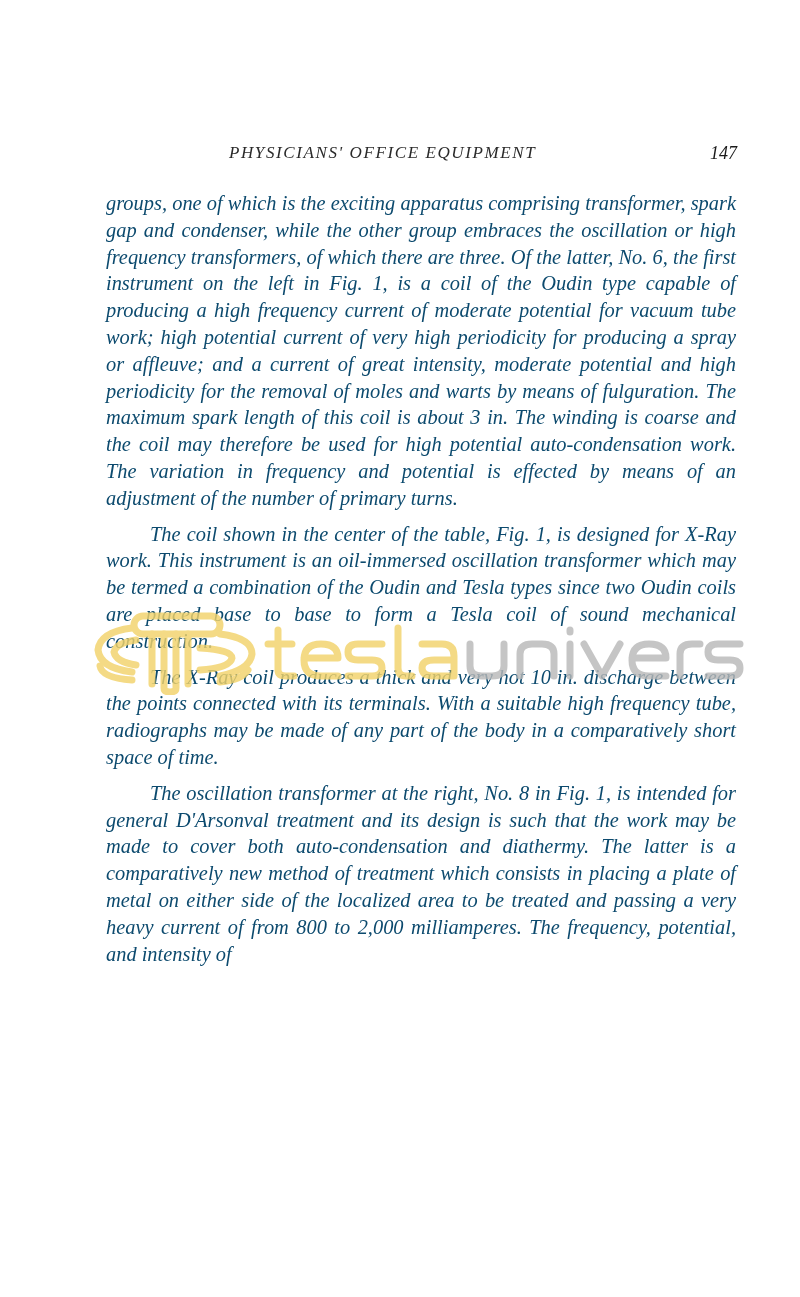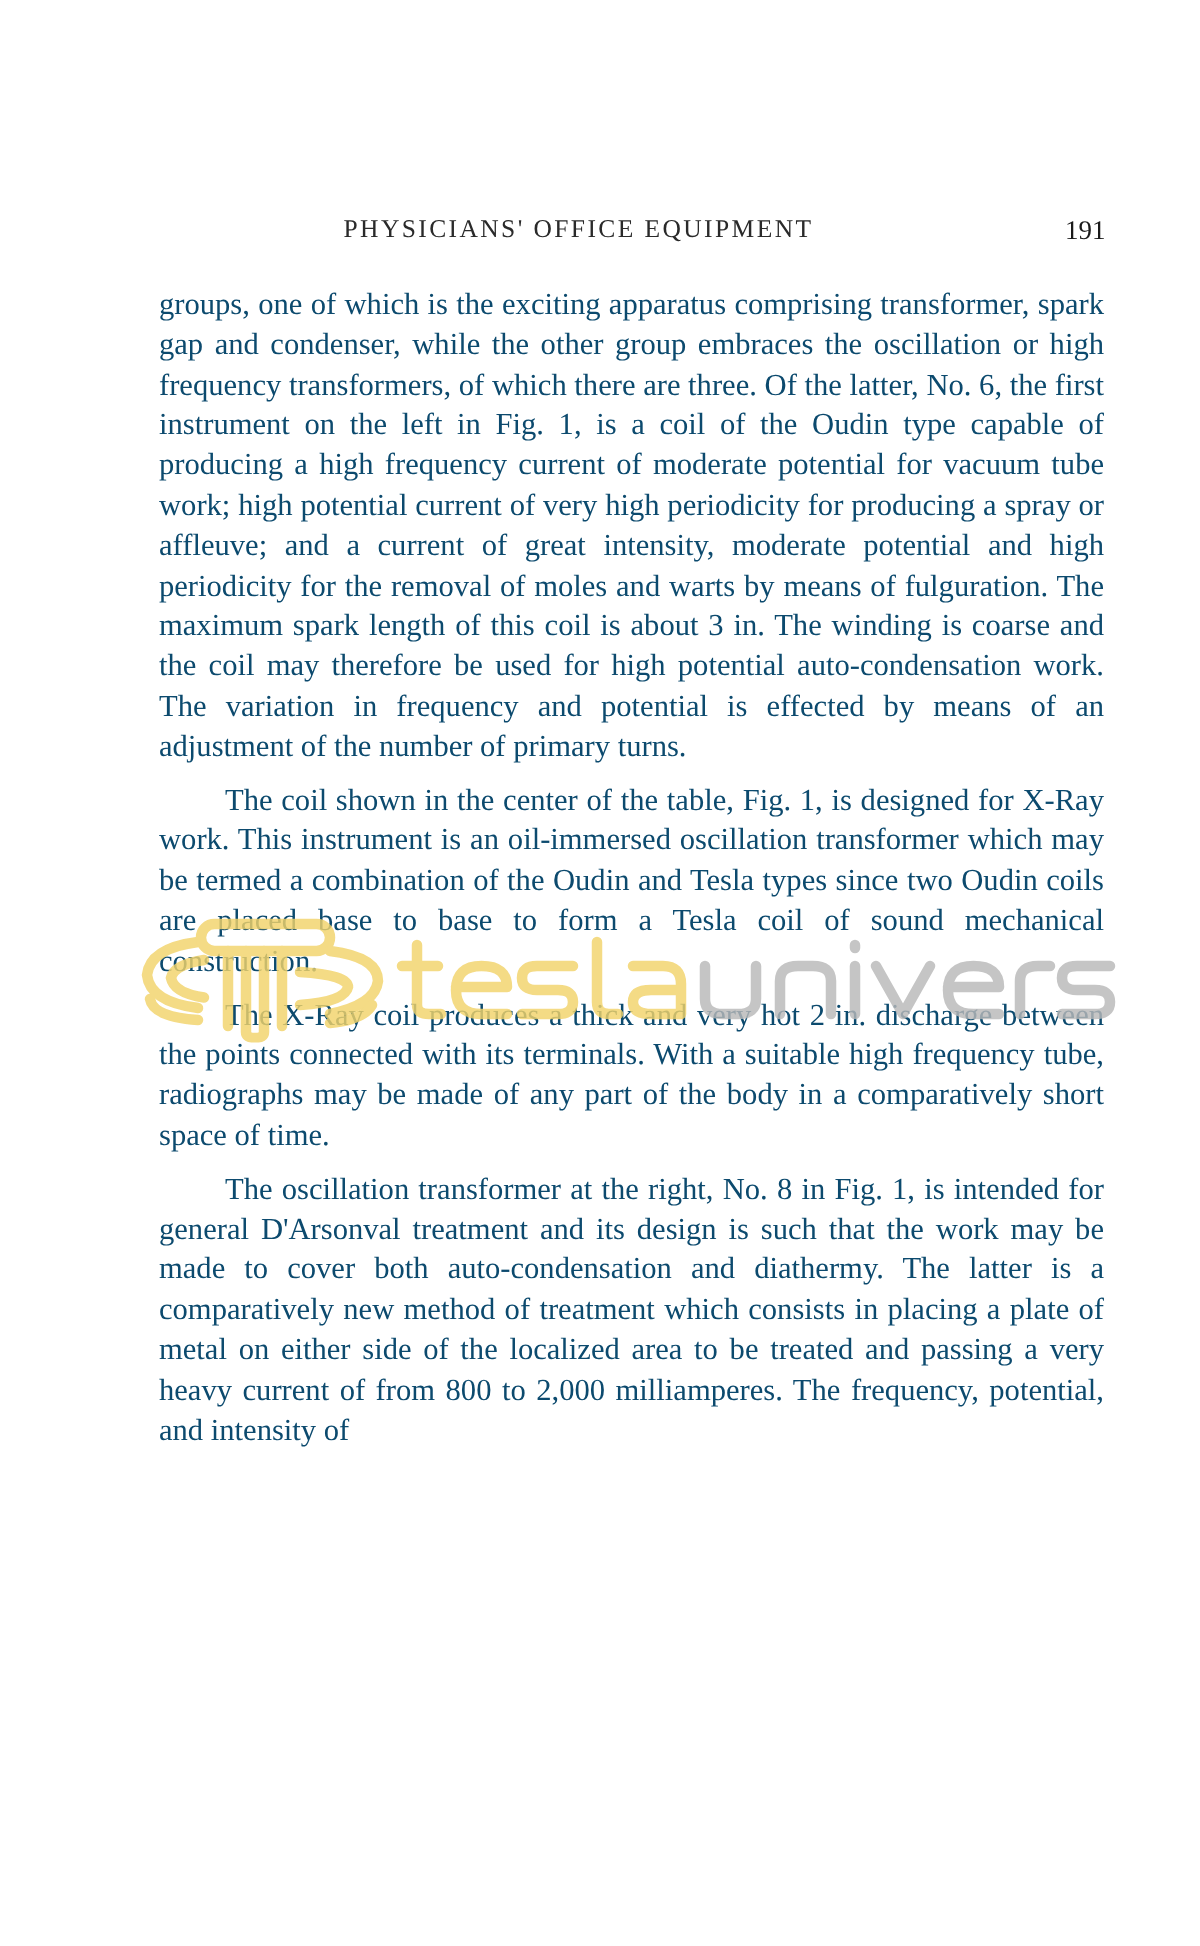--- a/index.html
+++ b/index.html
@@ -11,21 +11,21 @@
       width: 800px;
       height: 1297px;
       position: relative;
       overflow: hidden;
       font-family: "Liberation Serif", "DejaVu Serif", serif;
       color: #222222;
     }
     .page {
       position: absolute;
       left: 0; top: 0;
-      width: 800px; height: 1297px;
+      width: 800px; height: 1297px; font-style: italic;
     }
     .running-head {
       position: absolute;
       top: 143px;
       left: 108px;
       width: 632px;
       height: 24px;
     }
     .running-head .title {
       position: absolute;
@@ -71,27 +71,27 @@
     }
     .watermark svg { width: 100%; height: 100%; }
   </style>
 </head>
 <body>
 
 <div class="page">
 
   <div class="running-head">
     <span class="title">PHYSICIANS' OFFICE EQUIPMENT</span>
-    <span class="folio">191</span>
+    <span class="folio">147</span>
   </div>
 
   <div class="body-text">
     <p class="para">groups, one of which is the exciting apparatus comprising transformer, spark gap and condenser, while the other group embraces the oscillation or high frequency trans­formers, of which there are three.  Of the latter, No. 6, the first instrument on the left in Fig. 1, is a coil of the Oudin type capable of producing a high frequency current of moderate potential for vacuum tube work; high potential current of very high periodicity for producing a spray or affleuve; and a current of great intensity, moderate poten­tial and high periodicity for the removal of moles and warts by means of fulguration.  The maximum spark length of this coil is about 3 in.  The winding is coarse and the coil may therefore be used for high potential auto-condensation work.  The variation in frequency and potential is effected by means of an adjustment of the number of primary turns.</p>
     <p class="para indent">The coil shown in the center of the table, Fig. 1, is designed for X-Ray work.  This instrument is an oil-im­mersed oscillation transformer which may be termed a com­bination of the Oudin and Tesla types since two Oudin coils are placed base to base to form a Tesla coil of sound mechanical construction.</p>
-    <p class="para indent">The X-Ray coil produces a thick and very hot 2 in. discharge between the points connected with its terminals. With a suitable high frequency tube, radiographs may be made of any part of the body in a comparatively short space of time.</p>
+    <p class="para indent">The X-Ray coil produces a thick and very hot 10 in. discharge between the points connected with its terminals. With a suitable high frequency tube, radiographs may be made of any part of the body in a comparatively short space of time.</p>
     <p class="para indent">The oscillation transformer at the right, No. 8 in Fig. 1, is intended for general D'Arsonval treatment and its de­sign is such that the work may be made to cover both auto-condensation and diathermy.  The latter is a comparatively new method of treatment which consists in placing a plate of metal on either side of the localized area to be treated and passing a very heavy current of from 800 to 2,000 milliamperes.  The frequency, potential, and intensity of</p>
   </div>
 
   <div class="watermark">
     <svg viewBox="0 0 660 85" xmlns="http://www.w3.org/2000/svg">
       <g fill="none" stroke="#f2d36b" stroke-width="7" stroke-linecap="round" opacity="0.82">
 
         <path d="M40 18 Q8 22 6 40 Q8 58 40 62"></path>
         <path d="M44 30 Q24 33 22 42 Q24 52 44 55"></path>
         <path d="M40 70 Q10 68 8 56"></path>

